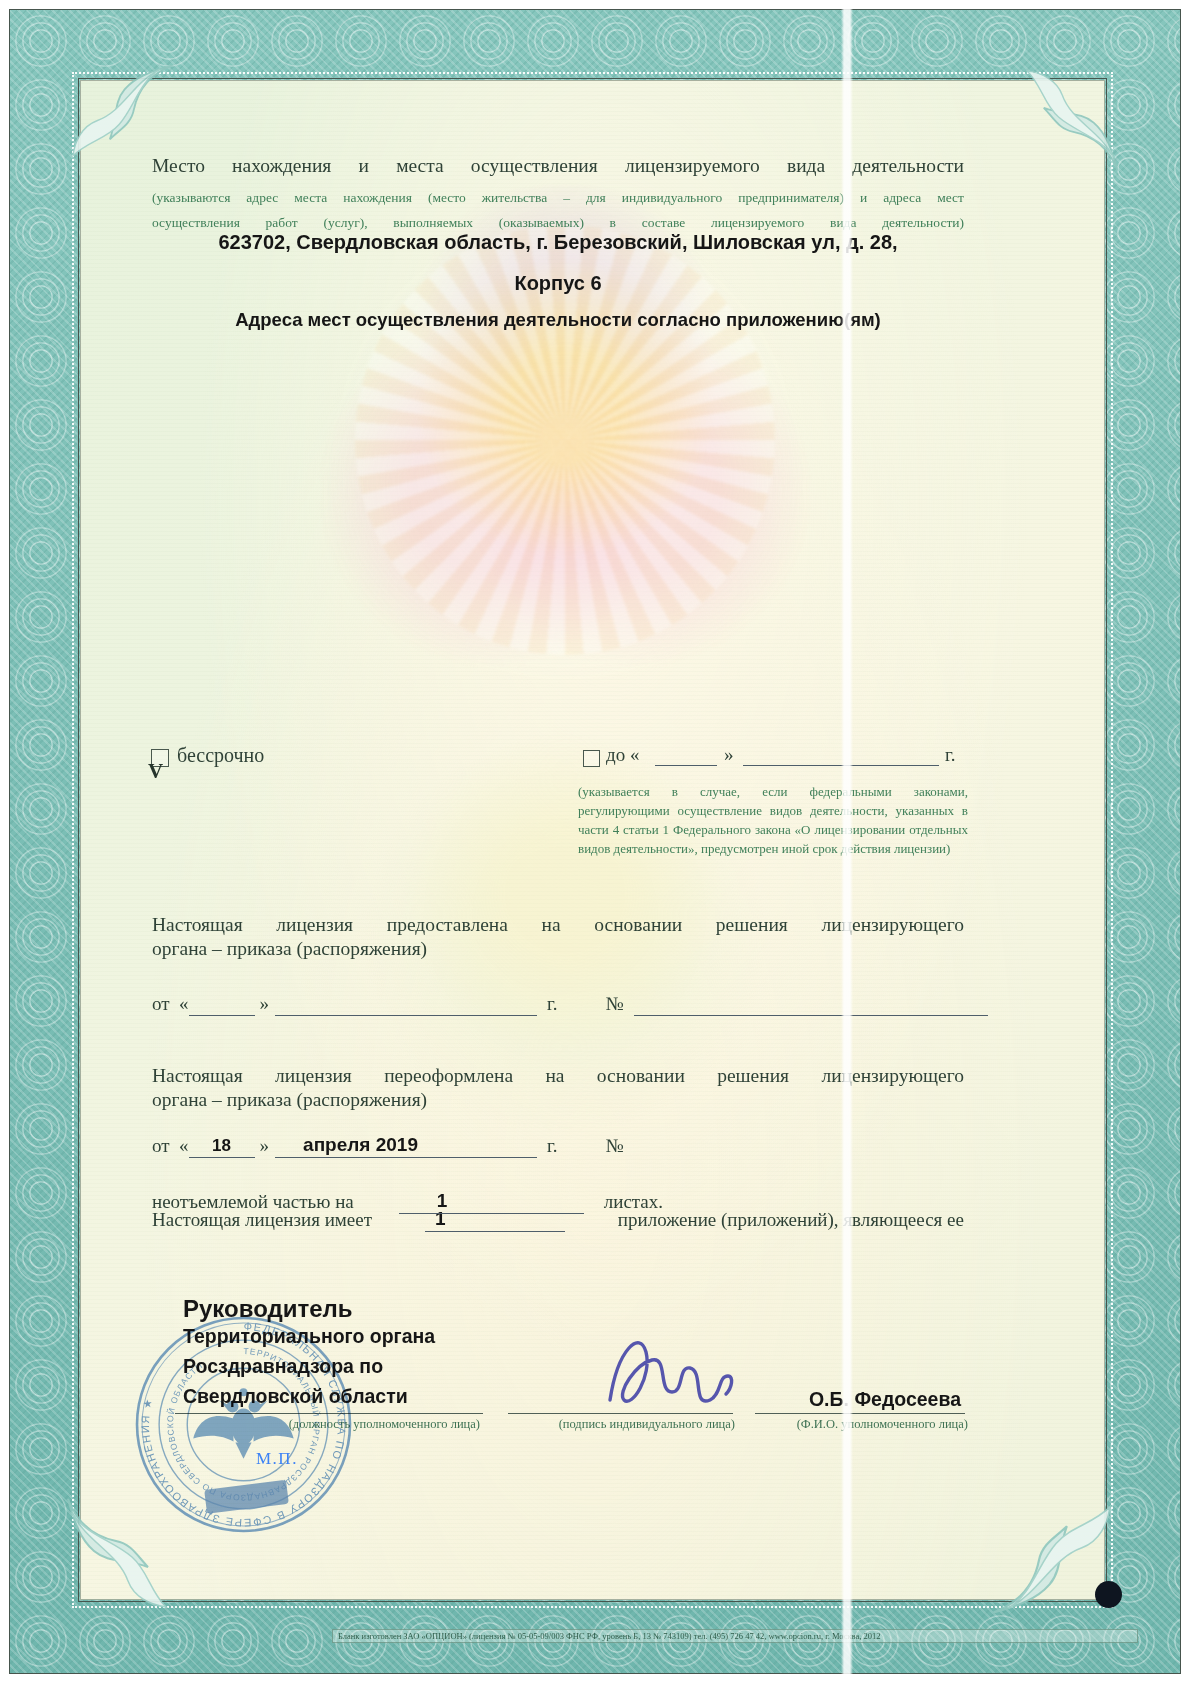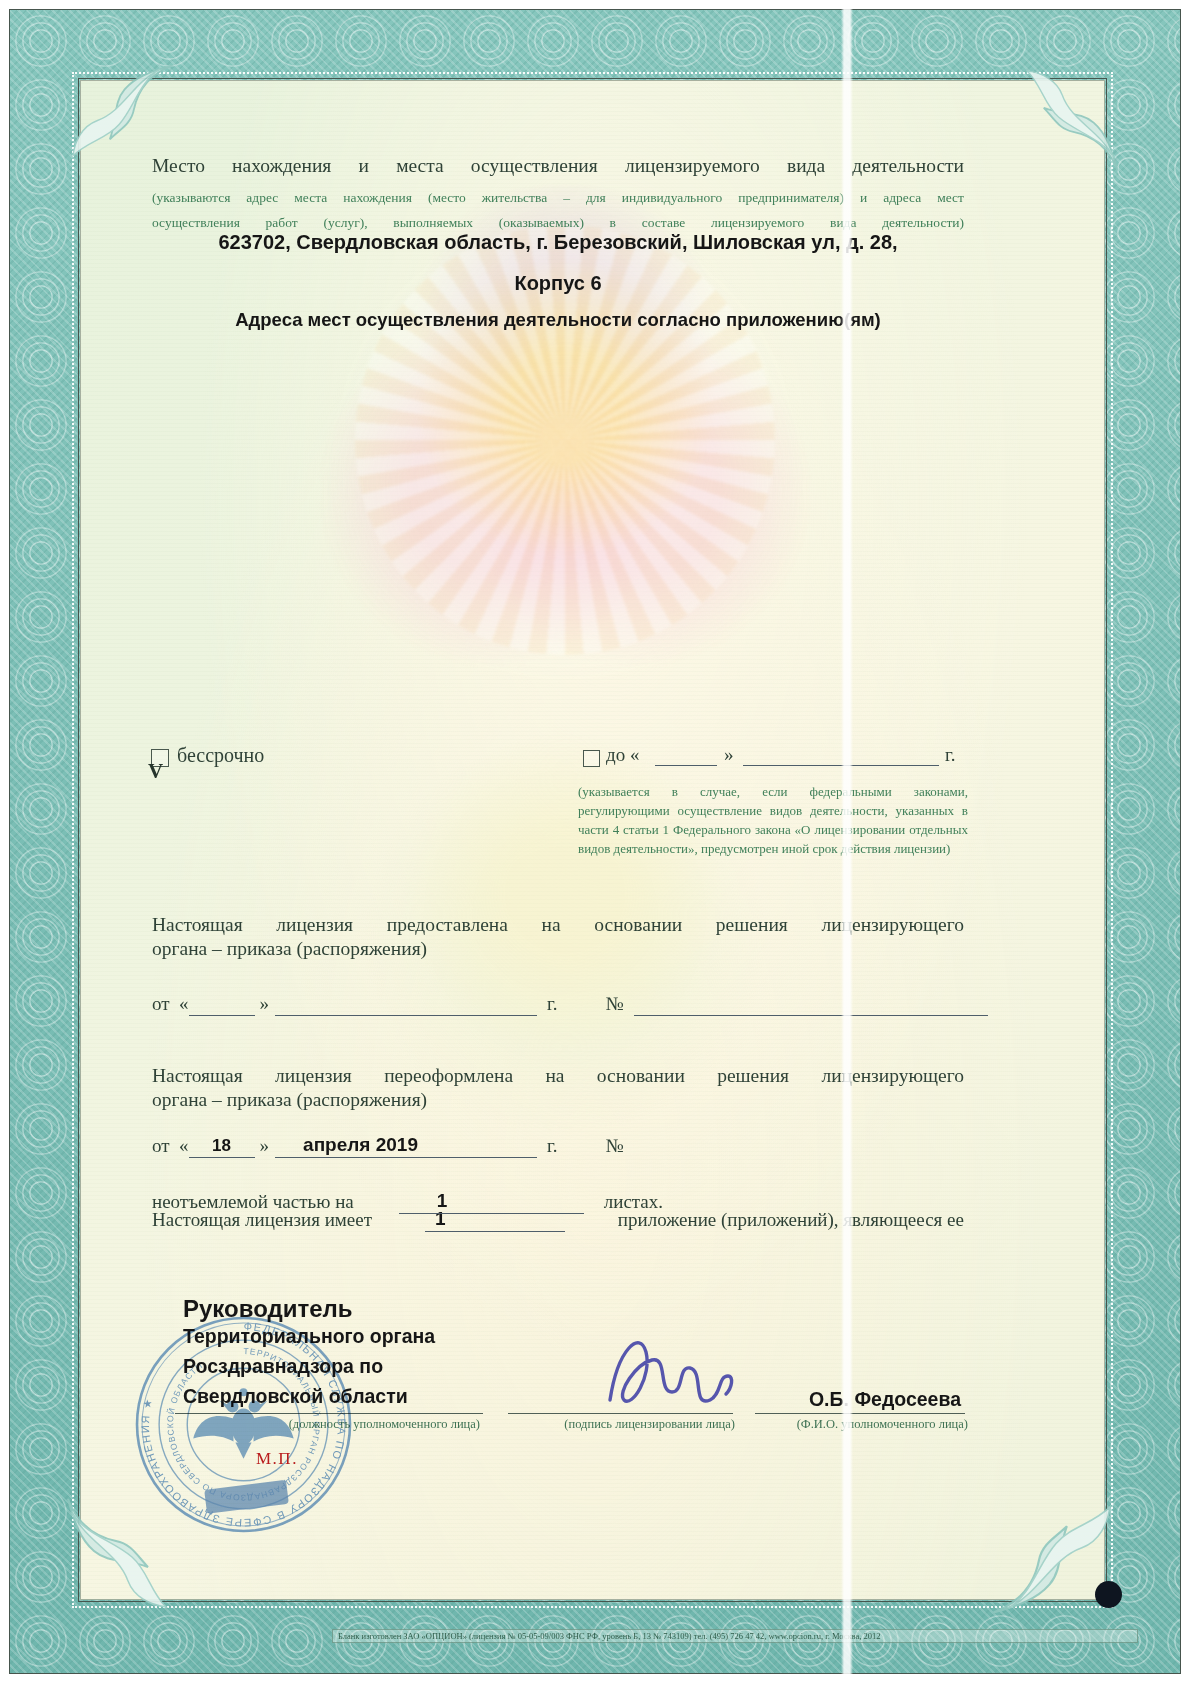--- a/index.html
+++ b/index.html
@@ -150,21 +150,21 @@
 
   <div class="abs boldsans" style="left:183px;top:1295px;font-size:24px;">Руководитель</div>
   <div class="abs boldsans" style="left:183px;top:1325px;font-size:19.5px;">Территориального органа</div>
   <div class="abs boldsans" style="left:183px;top:1355px;font-size:19.5px;">Росздравнадзора по</div>
   <div class="abs boldsans" style="left:183px;top:1385px;font-size:19.5px;">Свердловской области</div>
 
   <div class="sigline" style="left:175px;top:1413px;width:308px;"></div>
   <div class="abs caption" style="left:178px;top:1417px;width:302px;">(должность уполномоченного лица)</div>
 
   <div class="sigline" style="left:508px;top:1413px;width:225px;"></div>
-  <div class="abs caption" style="left:505px;top:1417px;width:230px;">(подпись лицензировании лица)</div>
+  <div class="abs caption" style="left:505px;top:1417px;width:230px;">(подпись индивидуального лица)</div>
 
   <div class="sigline" style="left:755px;top:1413px;width:210px;"></div>
   <div class="abs caption" style="left:752px;top:1417px;width:216px;">(Ф.И.О. уполномоченного лица)</div>
   <div class="abs boldsans" style="left:790px;top:1388px;width:190px;font-size:19.5px;text-align:center;z-index:41;">О.Б. Федосеева</div>
 
   <svg class="signature" viewBox="0 0 160 100">
     <path d="M18,82 C26,30 48,12 54,34 C60,58 40,90 32,82 C25,74 44,46 60,42 C76,38 66,74 80,74 C92,74 86,48 98,50 C112,53 100,90 118,82 C130,76 126,58 136,58 C142,58 140,70 134,76" fill="none" stroke="#4848a8" stroke-width="3.4" stroke-linecap="round" opacity=".92"></path>
   </svg>
 
   <svg class="stamp" viewBox="0 0 220 220">
@@ -188,20 +188,20 @@
         <circle cx="121" cy="92" r="6"></circle>
       <path d="M94,90 L86,86 L94,95 Z"></path>
         <path d="M126,90 L134,86 L126,95 Z"></path>
       <path d="M100,104 C76,96 64,108 60,124 C76,119 90,121 100,127 Z"></path>
       <path d="M120,104 C144,96 156,108 160,124 C144,119 130,121 120,127 Z"></path>
       <path d="M102,128 L110,144 L118,128 Z"></path>
       <circle cx="110" cy="78" r="4"></circle>
     </g>
     <rect x="72" y="170" width="82" height="24" rx="4" fill="#3e73b9" opacity=".75" transform="rotate(-7 113 182)"></rect>
   </svg>
-  <div class="abs serif" style="left:256px;top:1449px;font-size:17px;letter-spacing:1.5px;color:#b91c1c;z-index:41;">М.П.</div>
+  <div class="abs serif" style="left:256px;top:1449px;font-size:17px;letter-spacing:1.5px;color:#3b82f6;z-index:41;">М.П.</div>
 
   <div class="fineprint">Бланк изготовлен ЗАО «ОПЦИОН» (лицензия № 05-05-09/003 ФНС РФ, уровень Б, 13 № 743109) тел. (495) 726 47 42, www.opcion.ru, г. Москва, 2012</div>
 
   <div class="dot"></div>
   <div class="fold"></div>
 
 </div>
 
 </body></html>

